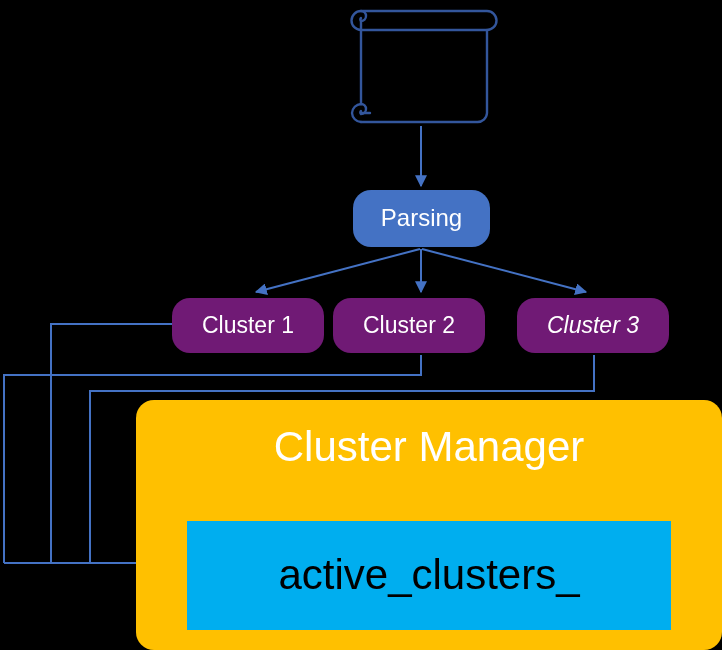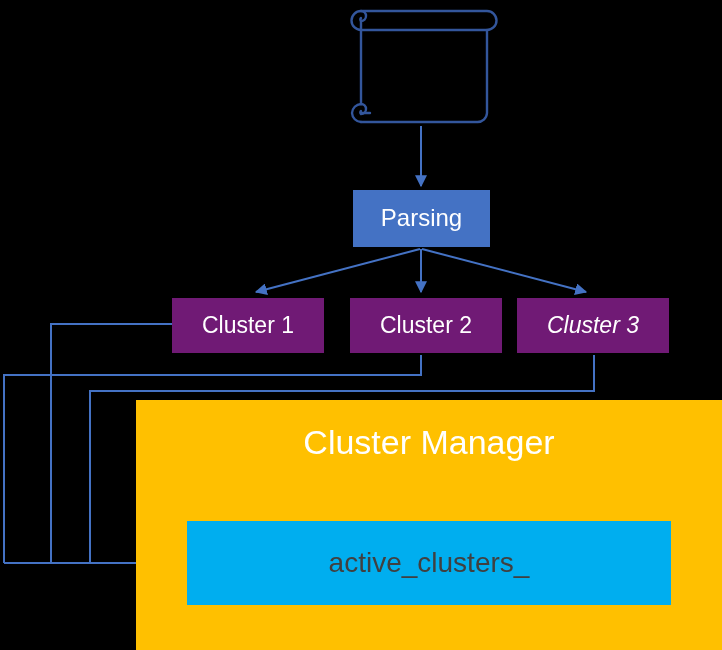--- a/index.html
+++ b/index.html
@@ -25,69 +25,70 @@
   .node {
     position: absolute;
     display: flex;
     align-items: center;
     justify-content: center;
     color: #FFFFFF;
     box-sizing: border-box;
     text-align: center;
     line-height: 1.1;
     white-space: nowrap;
+    border-radius: 18px;
   }
   .node-parsing {
     left: 353px;
     top: 190px;
     width: 137px;
     height: 57px;
     background: #4472C4;
     font-size: 24px;
   }
   .node-cluster {
     top: 298px;
     width: 152px;
     height: 55px;
     background: #701a75;
     font-size: 23px;
   }
   .node-cluster-1 { left: 172px; }
-  .node-cluster-2 { left: 350px; }
+  .node-cluster-2 { left: 333px; }
   .node-cluster-3 { left: 517px; font-style: italic; }
   .node-manager {
     left: 136px;
     top: 400px;
     width: 586px;
     height: 250px;
     background: #FFC000;
     display: block;
   }
   .manager-title {
     position: absolute;
     left: 0;
     top: 24px;
     width: 586px;
     text-align: center;
     color: #FFFFFF;
-    font-size: 34px;
+    font-size: 42px;
     white-space: nowrap;
   }
   .node-active {
     position: absolute;
     left: 51px;
     top: 121px;
     width: 484px;
-    height: 84px;
+    height: 109px;
     background: #00AEEF;
     display: flex;
     align-items: center;
     justify-content: center;
-    color: #404040;
-    font-size: 28px;
+    color: #000000;
+    font-size: 42px;
     white-space: nowrap;
   }
 </style>
 </head>
 <body>
 
 <div id="canvas">
 
   <svg id="svg-layer" viewBox="0 0 722 650" xmlns="http://www.w3.org/2000/svg">
     <defs>

